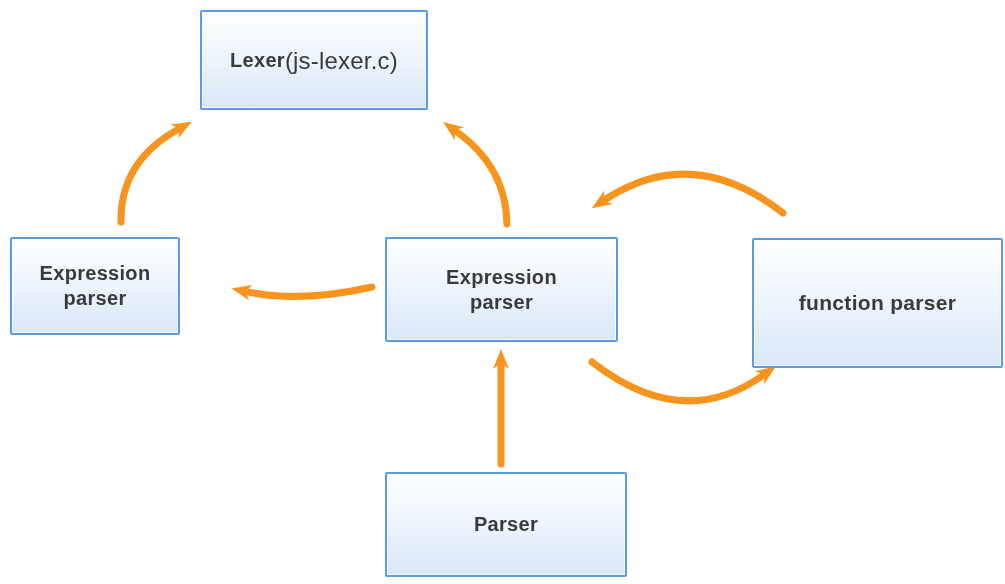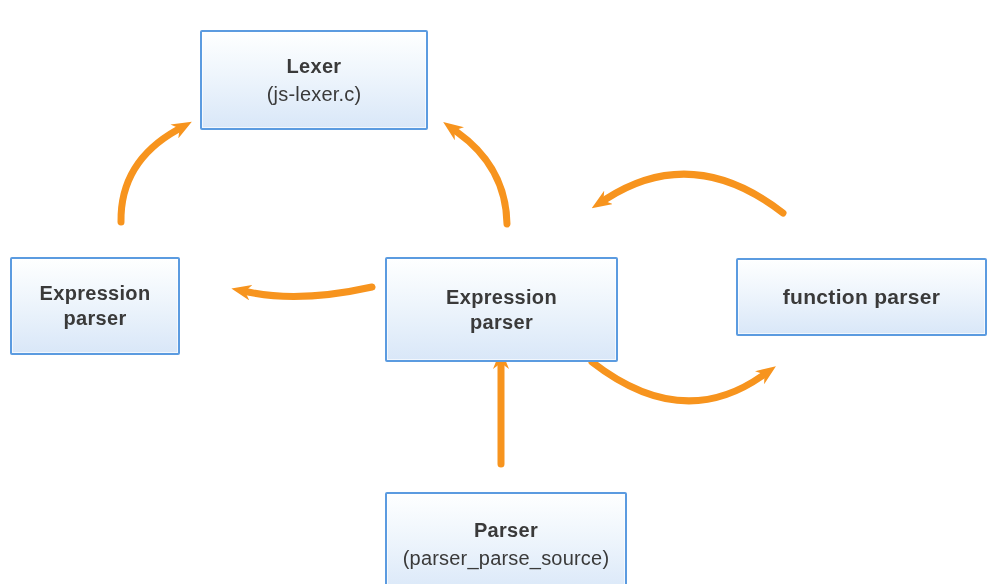--- a/index.html
+++ b/index.html
@@ -28,44 +28,43 @@
     stroke-linecap: round;
   }
   .node {
     position: absolute;
     box-sizing: border-box;
     border: 2px solid #5b9be0;
     border-radius: 2px;
     background: linear-gradient(180deg, #feffff 0%, #eef5fc 45%, #d9e7f8 100%);
     box-shadow: 0 0 0 1px rgba(255,255,255,0.65) inset;
     display: flex;
-    flex-direction: column;
+    flex-direction: row;
     align-items: center;
     justify-content: center;
     text-align: center;
     color: #3a3a3a;
-    margin-top: 20px;
   }
   .node-title {
     font-size: 20px;
     font-weight: bold;
     line-height: 1.25;
     white-space: pre-line;
     letter-spacing: 0.3px;
   }
   .node-subtitle {
-    font-size: 20px;
+    font-size: 24px;
     line-height: 1.3;
     margin-top: 2px;
     letter-spacing: 0.2px;
   }
   #node-lexer             { left: 200px; top: 10px;  width: 228px; height: 100px; }
   #node-expression-parser { left: 10px;  top: 237px; width: 170px; height: 98px;  }
   #node-statement-parser  { left: 385px; top: 237px; width: 233px; height: 105px; }
-  #node-function-parser   { left: 736px; top: 238px; width: 251px; height: 78px; }
+  #node-function-parser   { left: 752px; top: 238px; width: 251px; height: 130px; }
   #node-parser            { left: 385px; top: 472px; width: 242px; height: 105px; }
   #node-function-parser .node-title { font-size: 21px; }
 </style>
 </head>
 <body>
 
 <div class="canvas">
 
   <svg class="edges" xmlns="http://www.w3.org/2000/svg">
     <defs>
@@ -101,16 +100,15 @@
     <div class="node-title">Expression
 parser</div>
   </div>
 
   <div class="node" id="node-function-parser">
     <div class="node-title">function parser</div>
   </div>
 
   <div class="node" id="node-parser">
     <div class="node-title">Parser</div>
-    <div class="node-subtitle">(parser_parse_source)</div>
   </div>
 
 </div>
 
 </body></html>

